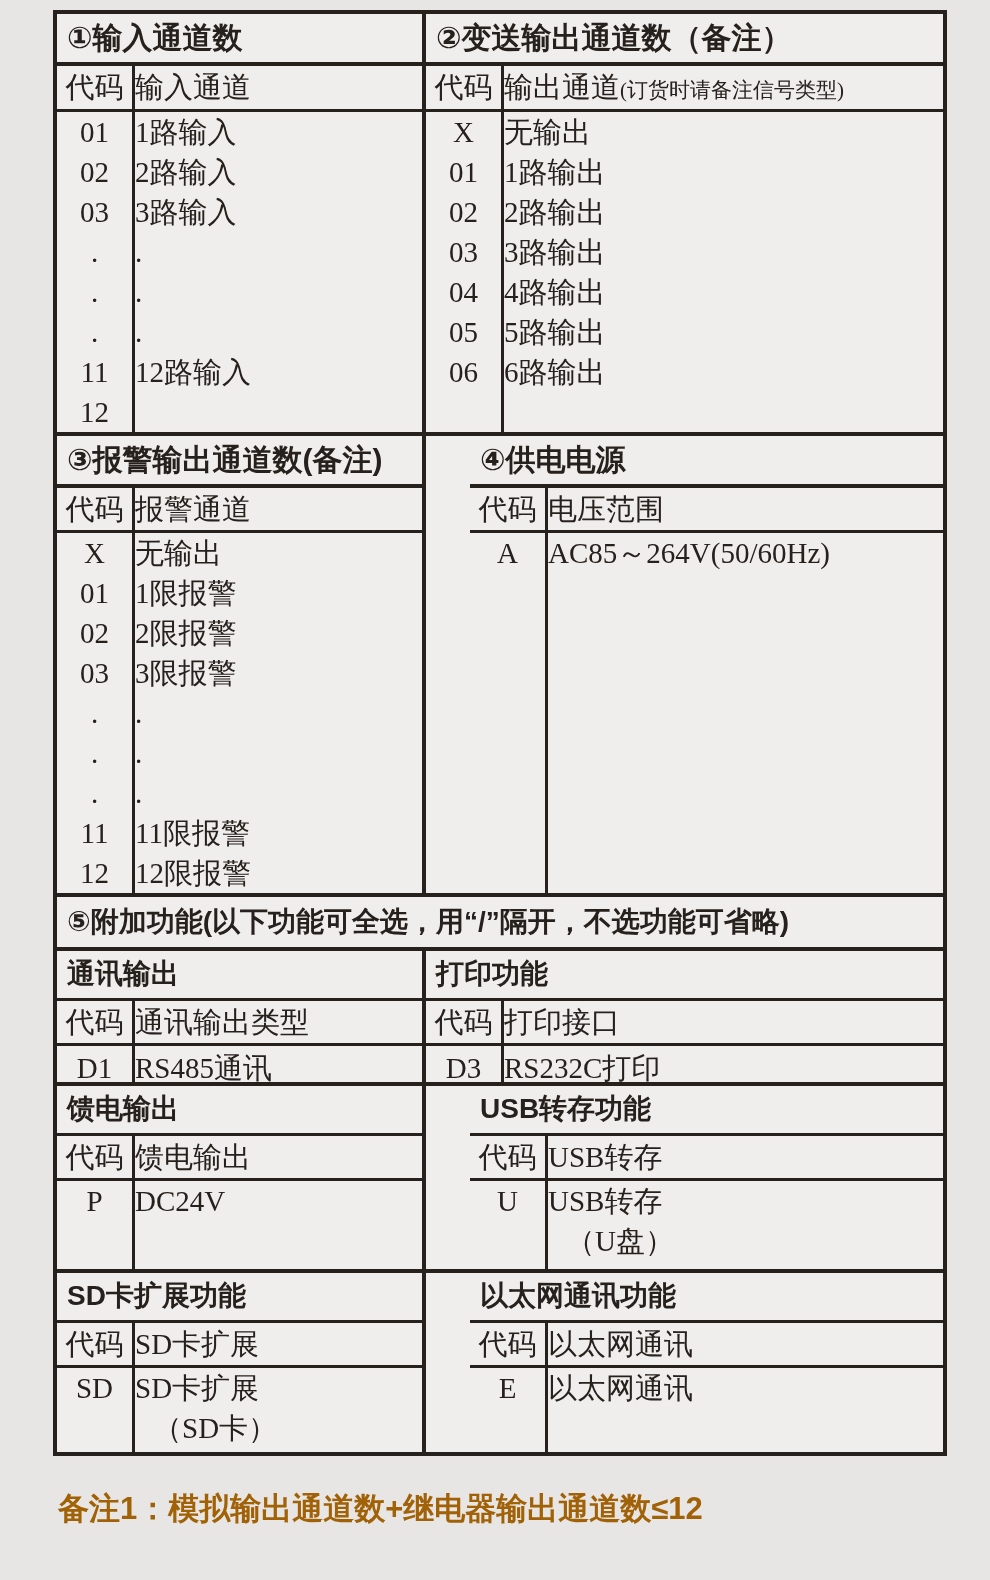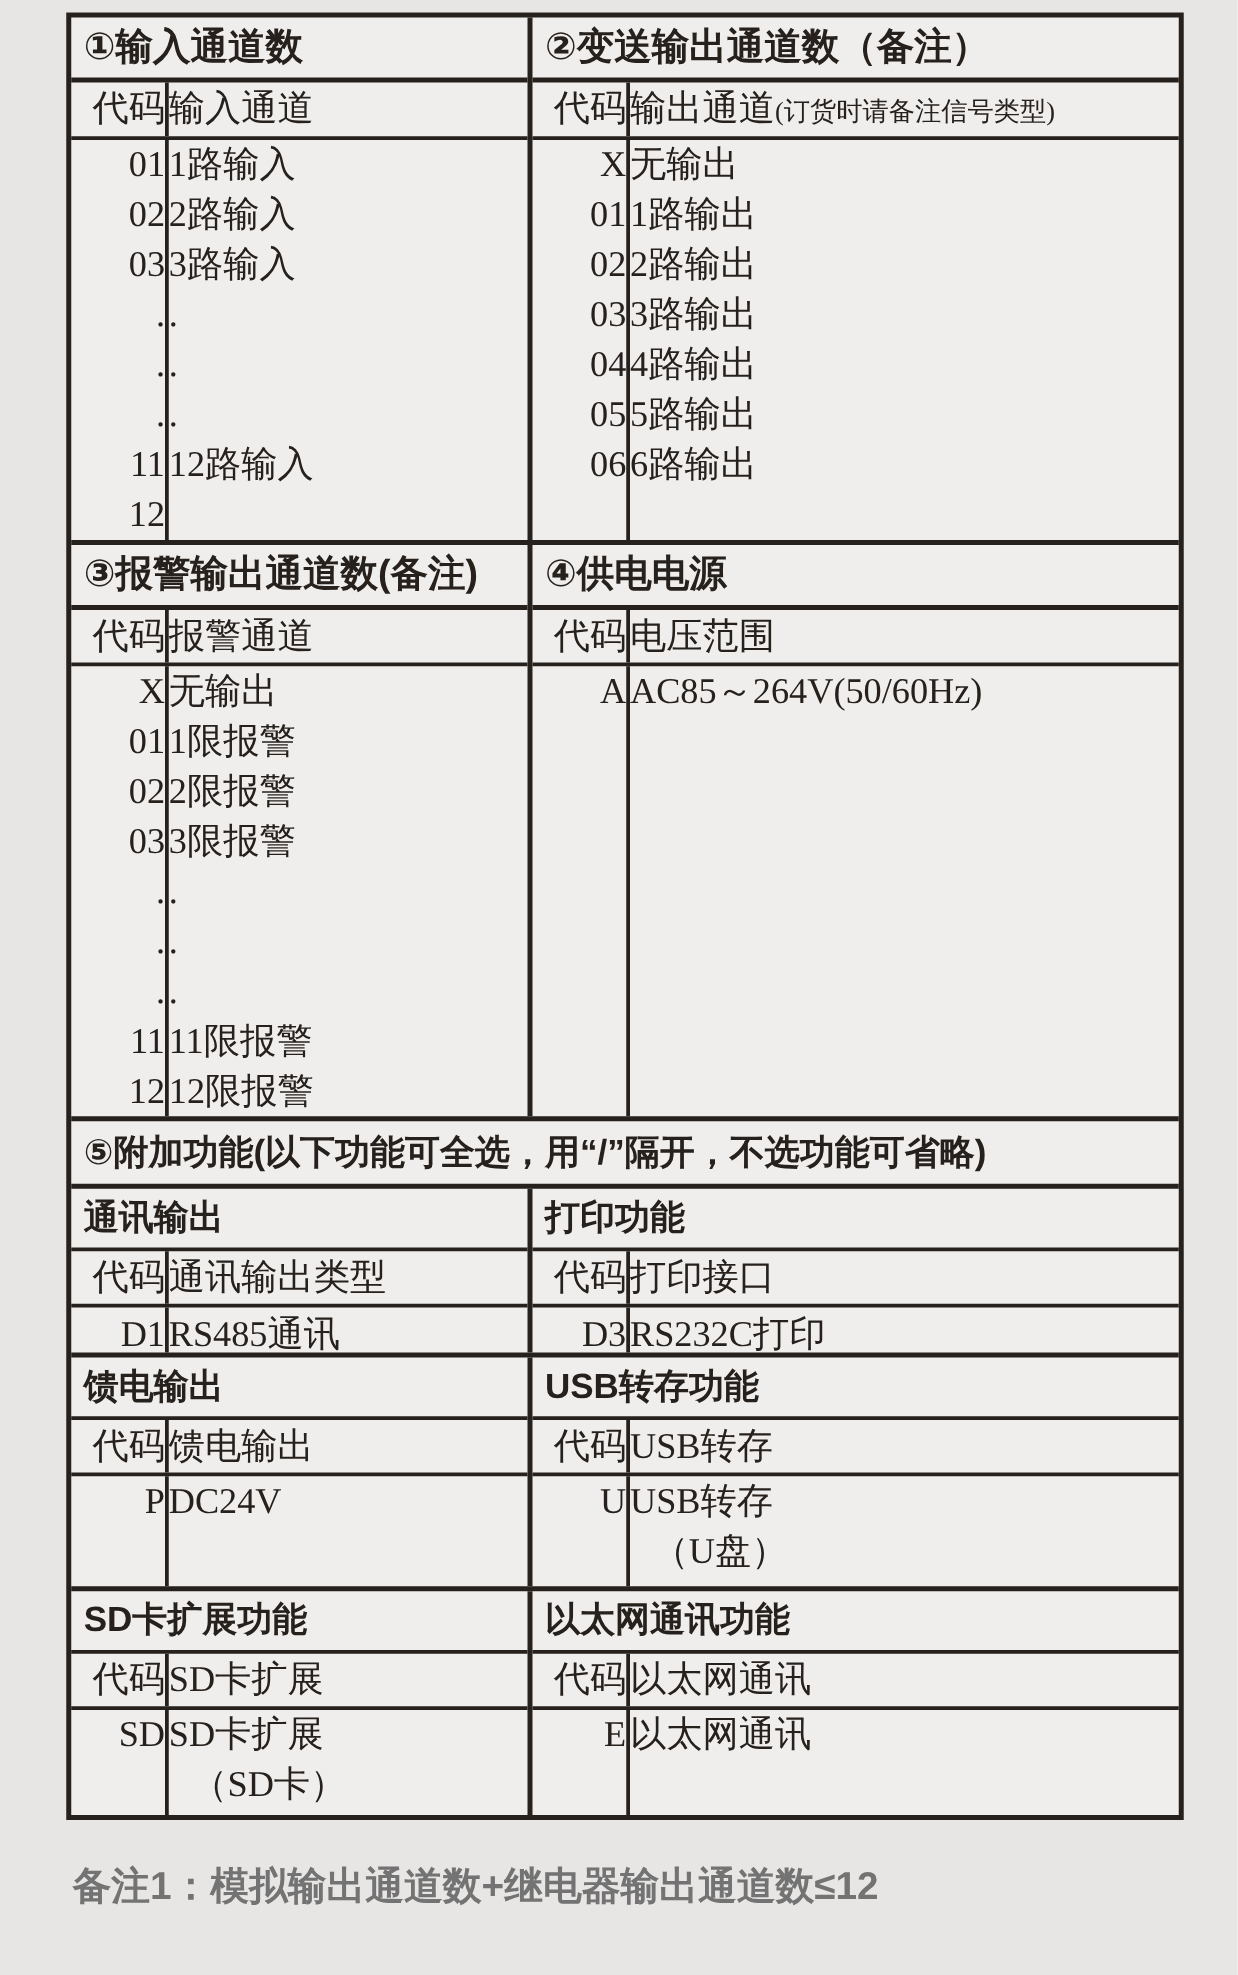--- a/index.html
+++ b/index.html
@@ -11,42 +11,42 @@
   .half{box-sizing:border-box;}
   .half-l{width:369px;border-right:4px solid #27211d;}
   .half-r{flex:1;}
   .stitle{font-family:"Liberation Sans","DejaVu Sans",sans-serif;font-weight:700;
           font-size:30px;line-height:48px;height:52px;padding-left:10px;
           border-bottom:4px solid #27211d;box-sizing:border-box;white-space:nowrap;}
   .band{font-family:"Liberation Sans","DejaVu Sans",sans-serif;font-weight:700;
         font-size:28px;line-height:50px;height:58px;padding-left:10px;
         border-top:4px solid #27211d;border-bottom:4px solid #27211d;
         box-sizing:border-box;white-space:nowrap;}
-  .subsec{border-top:4px solid #27211d;}
+  .subsec{border-top:4px solid #27211d;gap:44px;}
   .stitle2{font-family:"Liberation Sans","DejaVu Sans",sans-serif;font-weight:700;
            font-size:28px;line-height:46px;height:50px;padding-left:10px;
            border-bottom:3px solid #27211d;box-sizing:border-box;white-space:nowrap;}
   .serif{font-family:"Liberation Serif","DejaVu Serif",serif;font-size:29px;}
   .chead{display:flex;border-bottom:3px solid #27211d;height:46px;line-height:43px;
          box-sizing:border-box;}
   .chead-s{height:45px;line-height:42px;}
   .ccol{width:78px;border-right:3px solid #27211d;box-sizing:border-box;
-        text-align:right;}
+        text-align:center;}
   .lcol{flex:1;padding-left:0;box-sizing:border-box;}
   .data{display:flex;}
   .h320{height:320px;} .h360{height:360px;} .h48{height:36px;}
   .h88{height:88px;} .h84{height:84px;}
   .cell{height:40px;line-height:40px;}
   .cell48{height:48px;line-height:44px;}
   .colnote{font-size:21px;}
   .l1,.l2{display:block;height:40px;line-height:40px;}
   .l2{padding-left:18px;}
   .footnote{position:absolute;left:58px;top:1488px;
             font-family:"Liberation Sans","DejaVu Sans",sans-serif;font-weight:700;
-            font-size:31px;color:#737373;white-space:nowrap;}
+            font-size:31px;color:#a16207;white-space:nowrap;}
 </style>
 </head>
 <body>
 
 <div class="page">
   <div class="tbl">
 
     <div class="sec">
       <div class="half half-l">
         <div class="stitle">①输入通道数</div>

